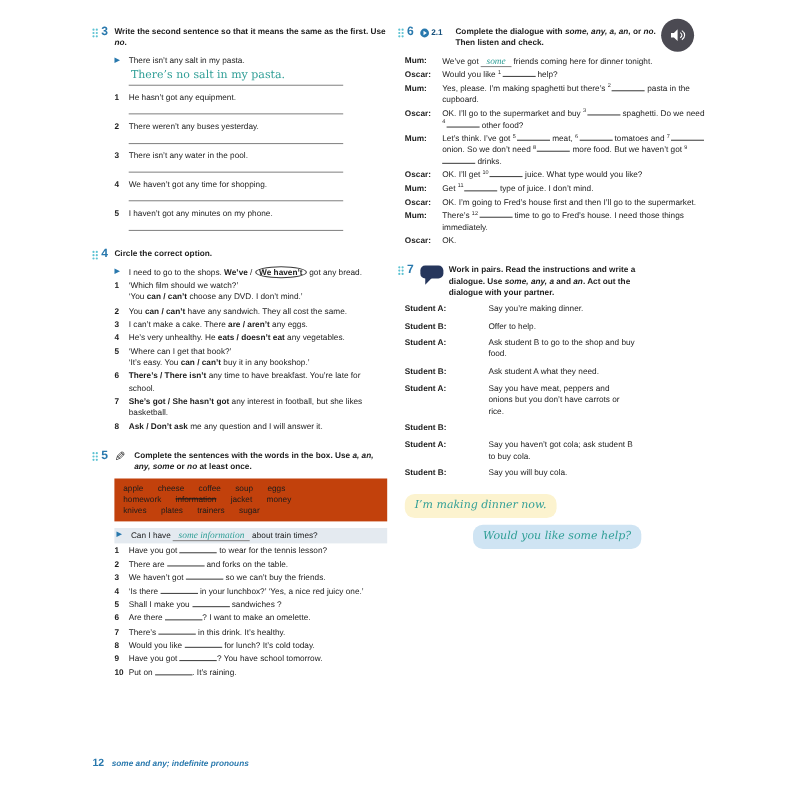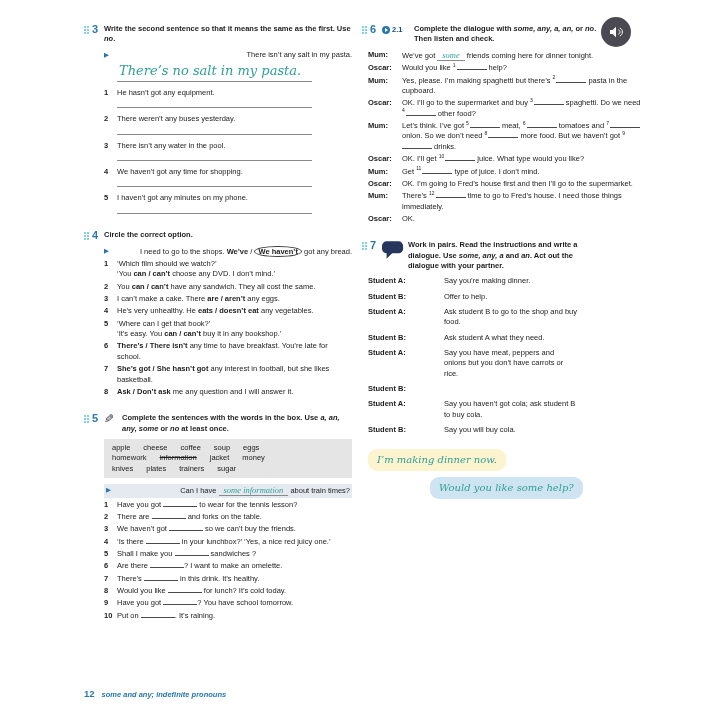--- a/index.html
+++ b/index.html
@@ -20,36 +20,36 @@
   .ex-num { color:#2878ad; font-weight:bold; font-size:11px; line-height:1; }
   .ex-instruction { flex:1; font-weight:bold; }
 
   .item-list { margin-left:20px; }
   .item-row { display:flex; margin-bottom:2px; }
   .item-num { width:13px; flex:none; font-weight:bold; }
   .item-text { flex:1; }
 
   .example-row { display:flex; margin-bottom:2px; }
   .example-marker { width:13px; flex:none; color:#2878ad; font-size:6.5px; line-height:1.6; }
-  .example-text { flex:1;text-align:right; }
+  .example-text { flex:1; }
 
   .s-b { font-weight:bold; }
   .s-bi { font-weight:bold; font-style:italic; }
-  .s-hand { font-family:"DejaVu Serif", serif; font-style:italic; color:#2f9e96; font-size:13px; }
+  .s-hand { font-family:"DejaVu Serif", serif; color:#2f9e96; font-size:10px; }
   .s-hand-line { font-family:Liberation Serif, serif; font-style:italic; color:#2f9e96; font-size:8.5px; border-bottom:1px solid #8a8a8a; padding:0 5px; }
   .s-circle { font-weight:bold; border:1px solid #3c3c3c; border-radius:50%; padding:0 3px; display:inline-block; line-height:1.2; }
   .s-strike { text-decoration:line-through; }
 
   .blank { display:inline-block; border-bottom:1px solid #4a4a4a; height:7px; }
   sup.sup { font-size:5px; line-height:0; margin-right:1px; }
 
   .answer-line { border-bottom:1px solid #8a8a8a; height:8px; width:195px; margin:0 0 6px 13px; }
   .ex3-answer { display:block; width:195px; margin:0 0 6px 13px; border-bottom:1px solid #8a8a8a; padding:0 0 1px 2px; }
 
-  .wordbox { background:#e5e5e5; margin:2px 0 6px 0; padding:4px 8px; }
+  .wordbox { background:#c2410c; margin:2px 0 6px 0; padding:4px 8px; }
   .wb-row { white-space:nowrap; }
   .wb-word { margin-right:13px; }
   .ex5-example { background:#e4eaf0; padding:1px 2px; margin-bottom:2px; }
   .pencil-icon { width:18px; flex:none; font-size:12px; line-height:1; color:#2a2a2a; }
   .pencil-icon span { display:inline-block; transform:scaleX(-1); }
 
   .track-col { width:32px; flex:none; display:flex; align-items:center; gap:2px; padding-top:1px; }
   .play-icon { width:8px; height:8px; border-radius:50%; background:#2878ad; position:relative; flex:none; }
   .play-icon::after { content:""; position:absolute; left:3px; top:2px; border-left:3.5px solid #fff; border-top:2px solid transparent; border-bottom:2px solid transparent; }
   .track-label { font-weight:bold; color:#16507c; }

